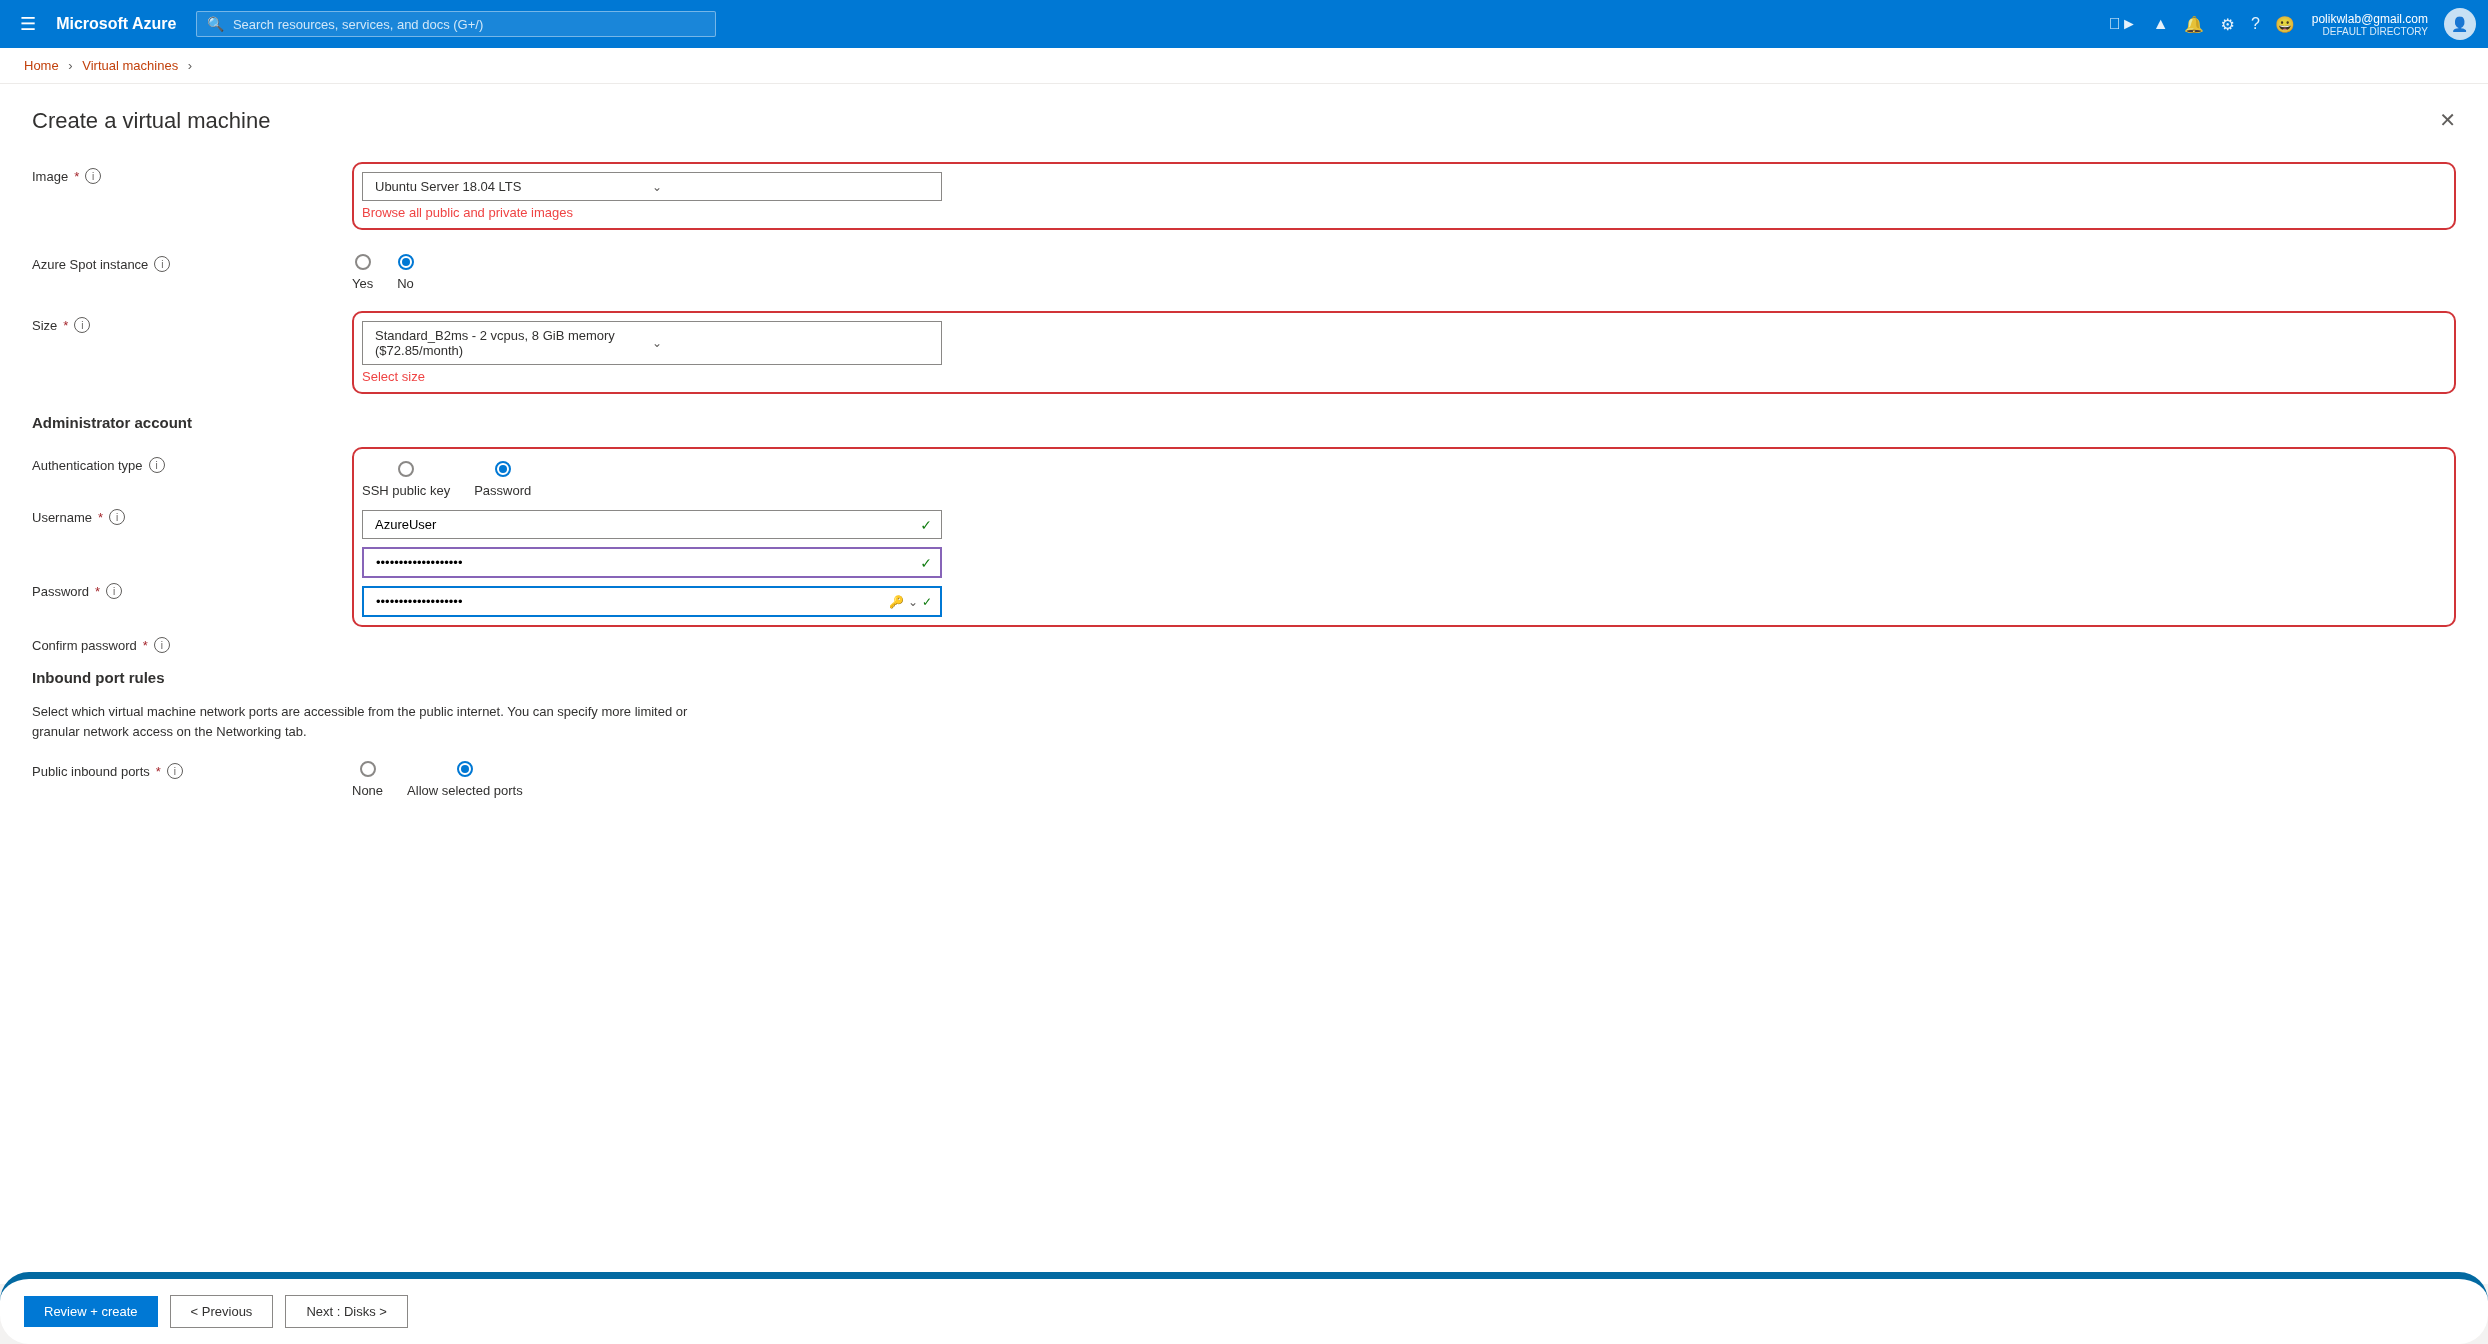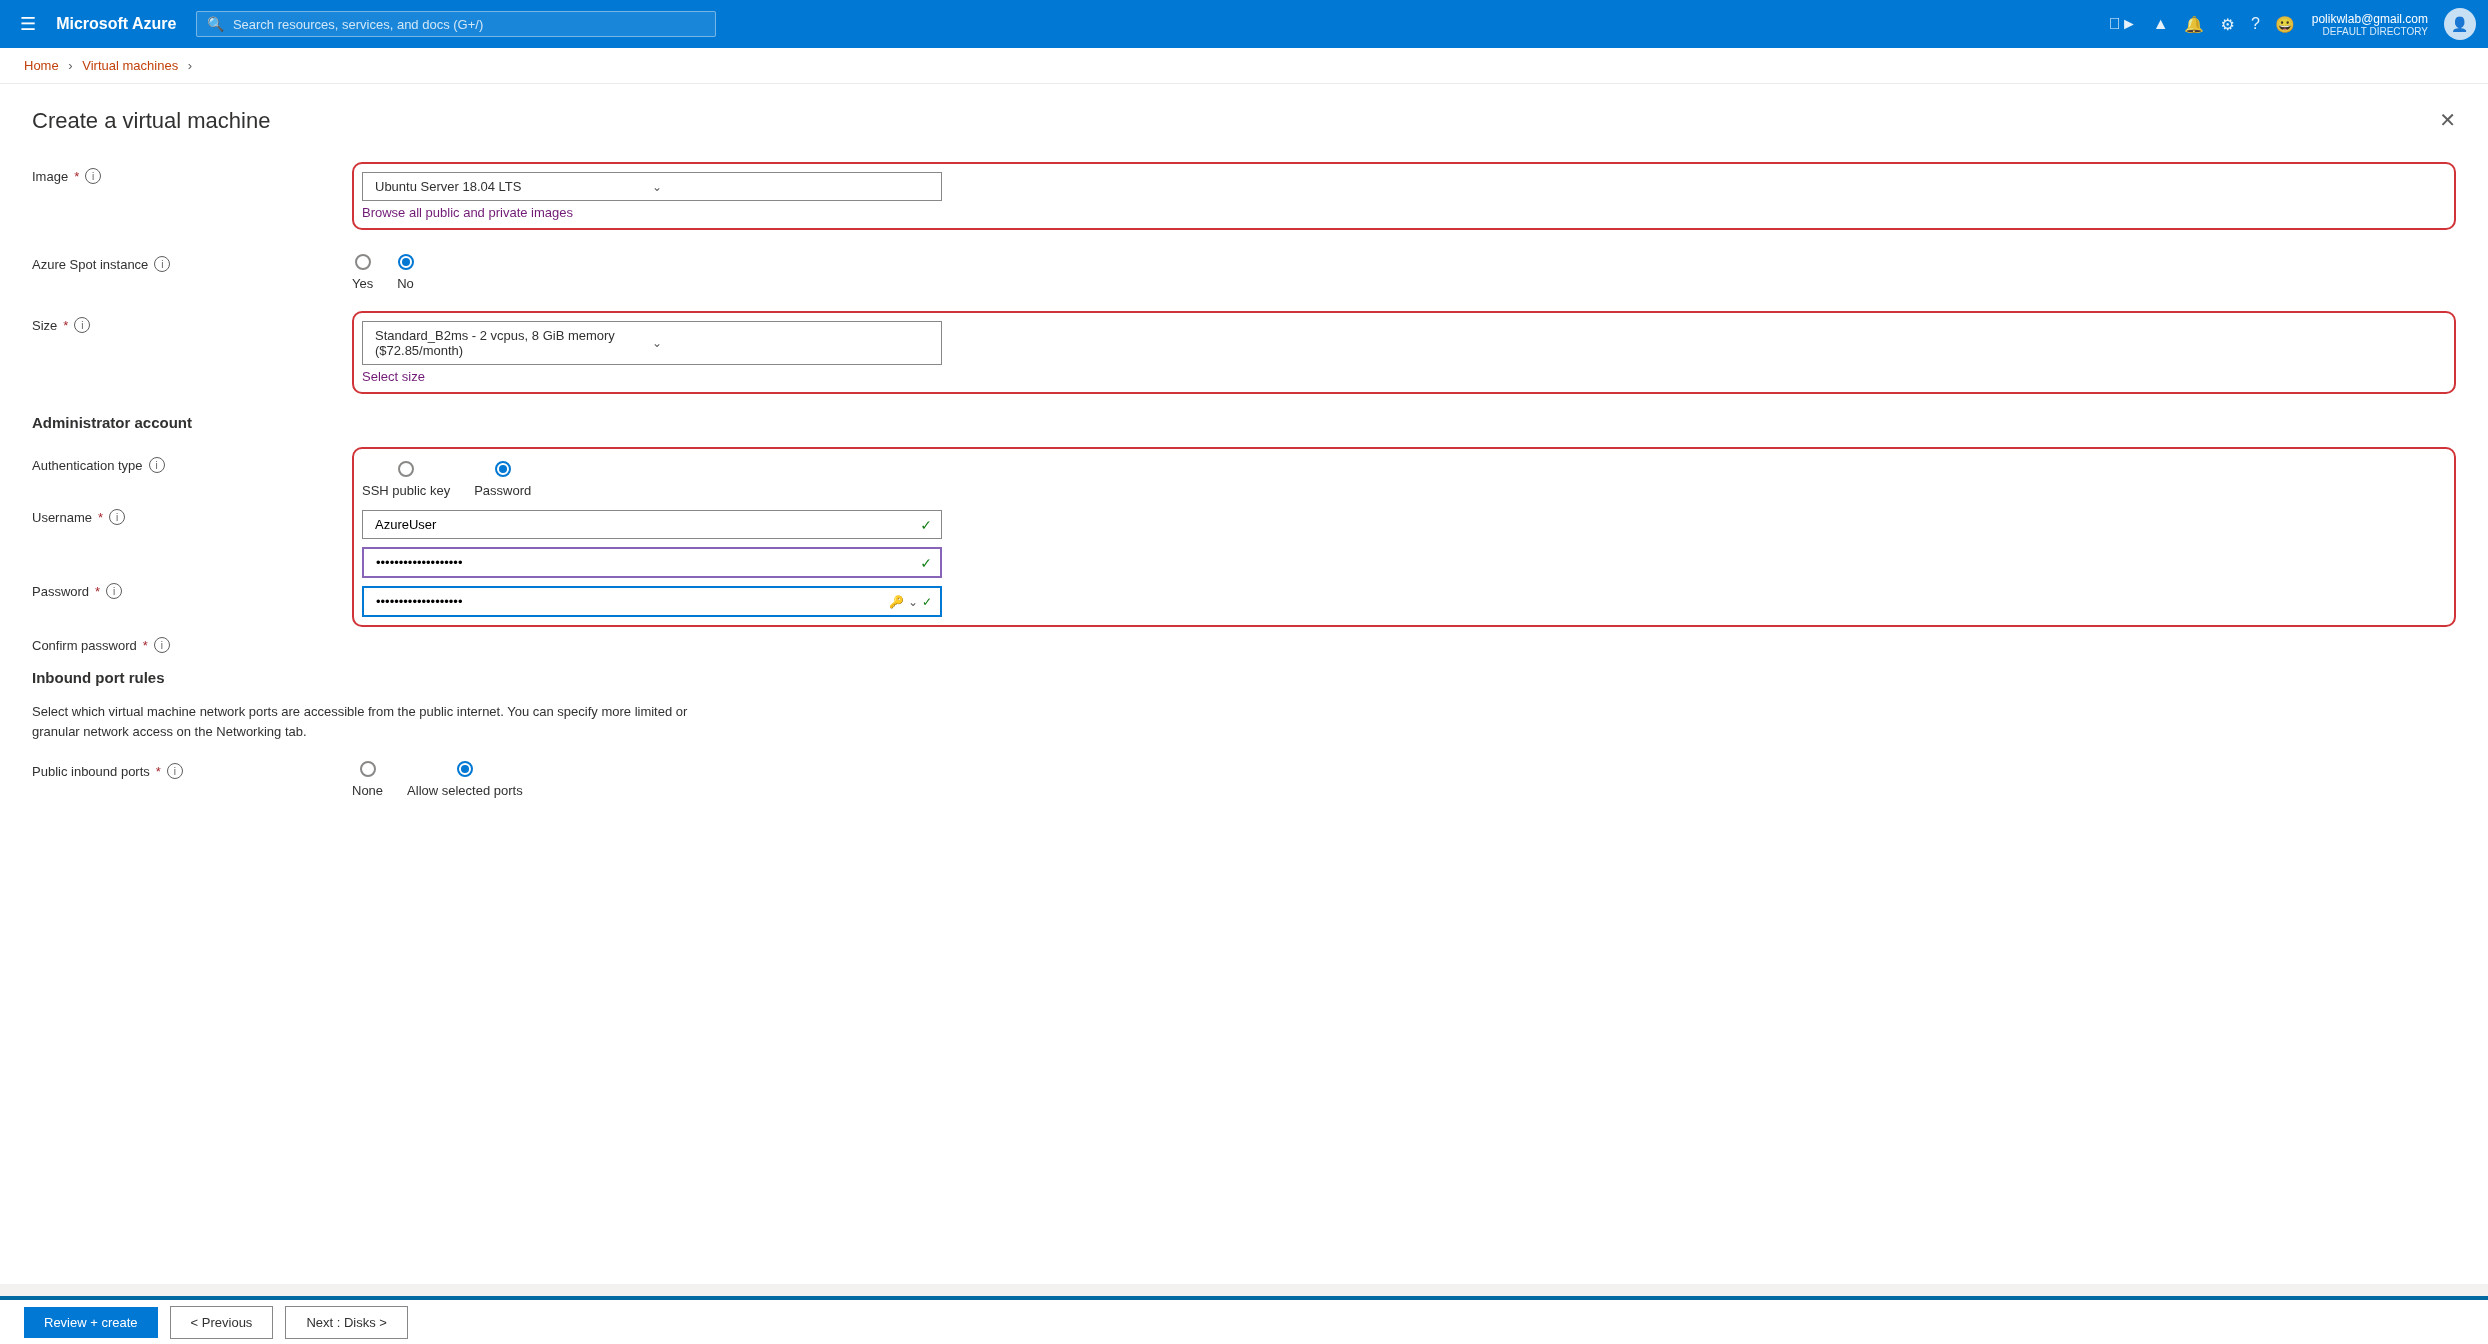--- a/index.html
+++ b/index.html
@@ -125,21 +125,21 @@
       padding: 6px 12px;
       width: 580px;
       cursor: pointer;
       font-size: 13px;
     }
     .dropdown-field span { flex: 1; }
     .dropdown-arrow { font-size: 12px; color: #605e5c; }
 
     
     .blue-link {
-      color: #701a75;
+      color: #ef4444;
       text-decoration: none;
       font-size: 13px;
       cursor: pointer;
       display: block;
       margin-top: 4px;
     }
 
     
     .radio-group { display: flex; gap: 24px; align-items: center; padding-top: 4px; }
     .radio-item { display: flex; align-items: center; gap: 6px; cursor: pointer; font-size: 13px; flex-direction: column; }
@@ -206,26 +206,27 @@
     .inbound-section { margin-top: 8px; }
     .inbound-desc { font-size: 13px; color: #323130; margin-bottom: 16px; line-height: 1.5; max-width: 700px; }
 
     
     .bottom-bar {
       position: fixed;
       bottom: 0;
       left: 0;
       right: 0;
       background: white;
-      border-top: 4px solid #0369a1;
+      border-top: 7px solid #0369a1;
       padding: 10px 24px;
       display: flex;
       align-items: center;
       gap: 12px;
-      height: 48px;
+      height: 72px;
+      border-radius: 29px;
     }
     .btn-primary {
       background: #0078d4;
       color: white;
       border: none;
       padding: 8px 20px;
       font-size: 13px;
       cursor: pointer;
       font-family: inherit;
       font-weight: 500;

